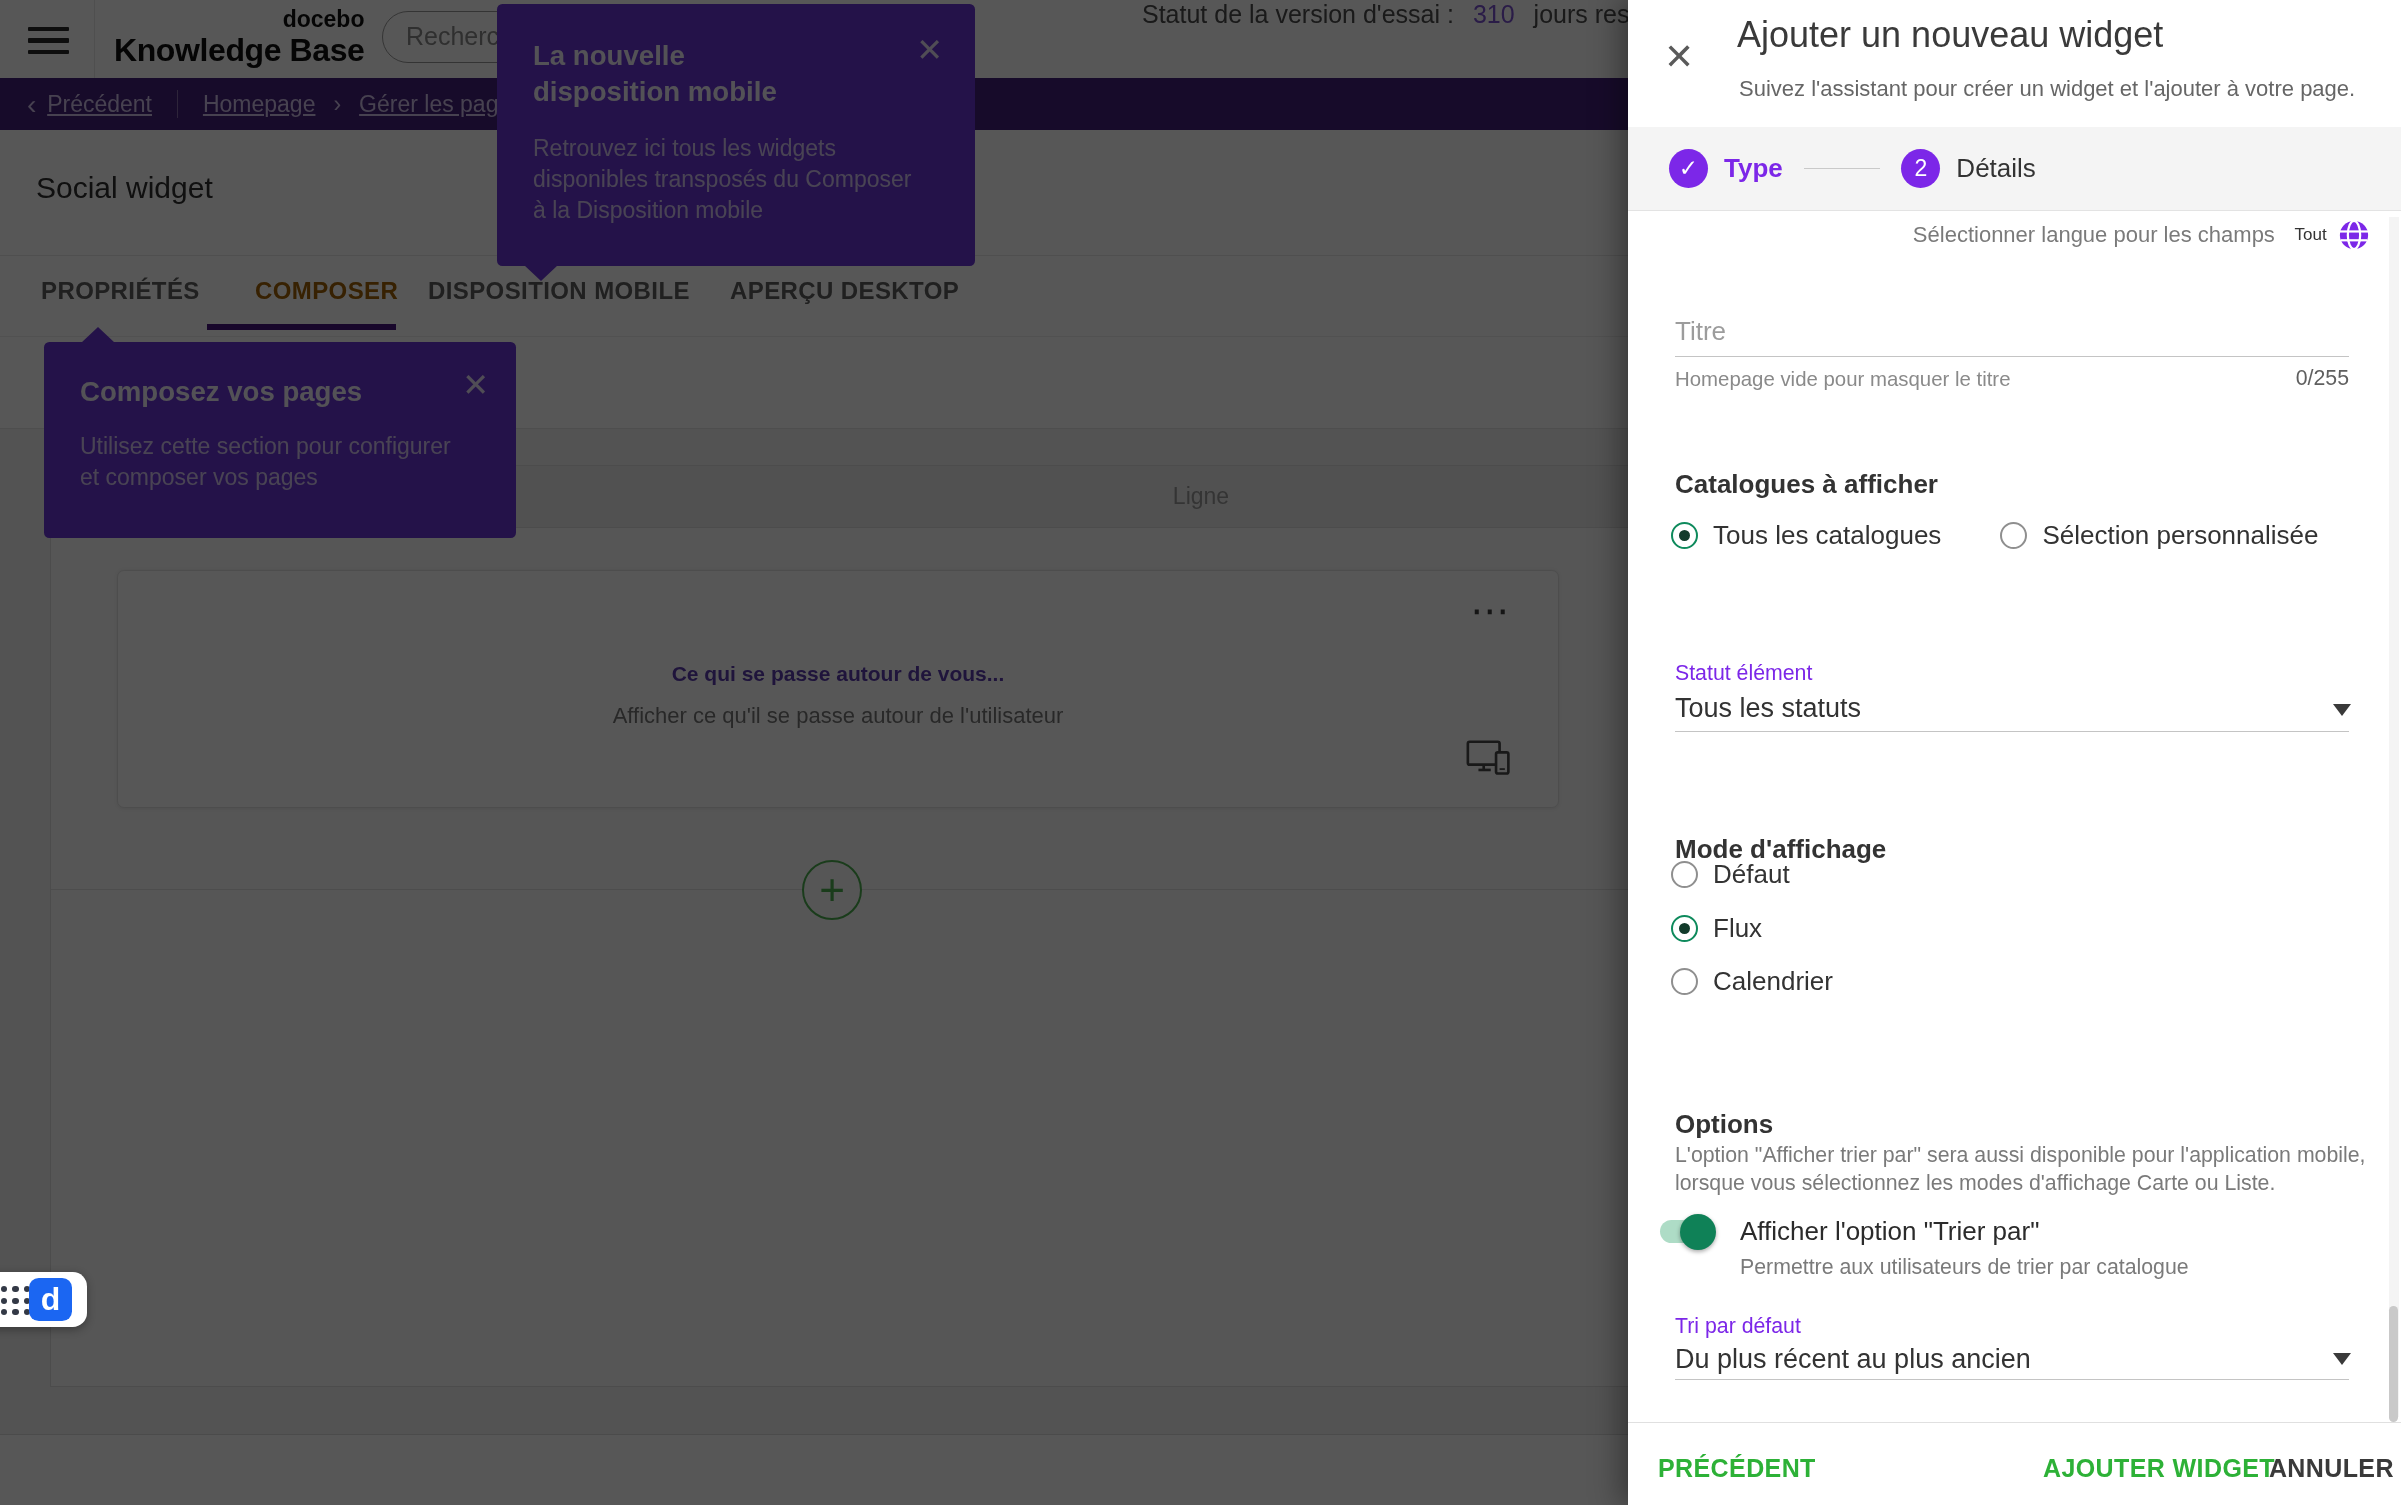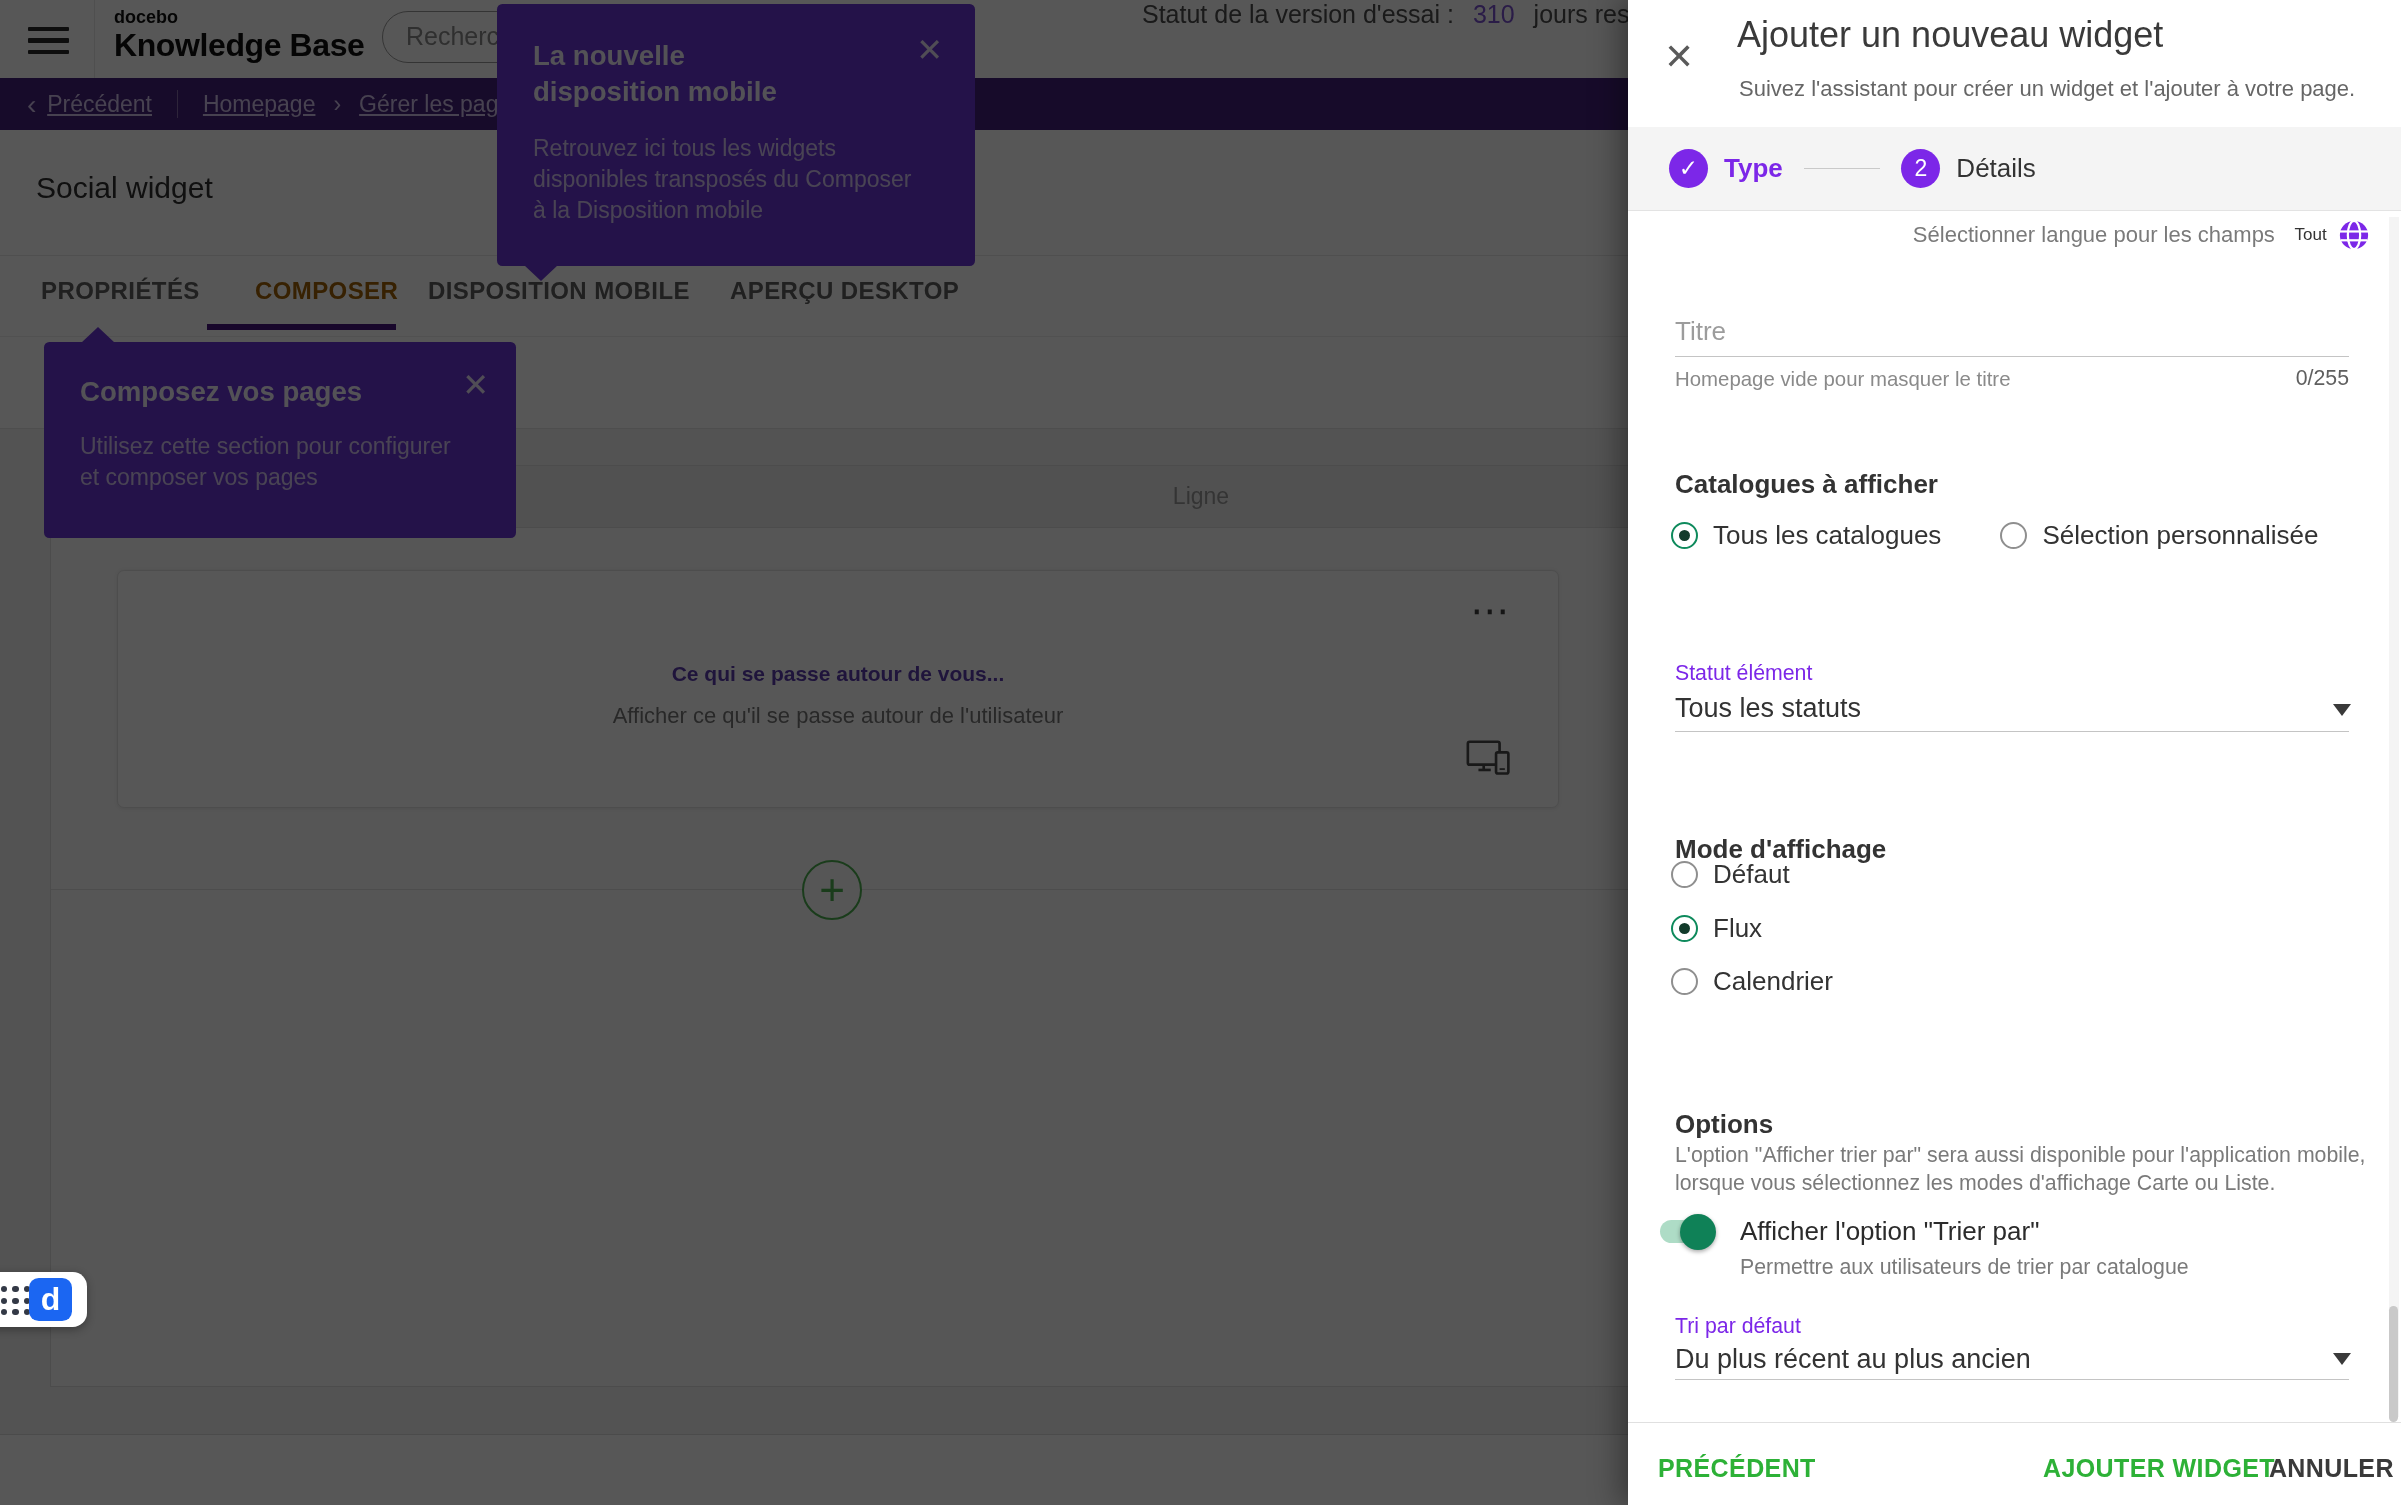--- a/index.html
+++ b/index.html
@@ -7,21 +7,21 @@
           font-family:"Liberation Sans",sans-serif;background:#f4f4f4;}
   .abs{position:absolute;}
 
   
   #top-white{left:0;top:0;width:2401px;height:429px;background:#fff;}
   #topbar{left:0;top:0;width:2401px;height:78px;background:#fff;}
   #hamburger{left:28.4px;top:27px;width:41px;cursor:pointer;}
   #hamburger div{height:4.4px;background:#2b2b2b;margin-bottom:7.1px;border-radius:0.9px;}
   #logo-sep{left:94px;top:0;width:0.9px;height:78px;background:#e8e8e8;}
   #logo{left:114px;top:8px;color:#101010;line-height:1;}
-  #logo .l1{font-size:18px;font-weight:700;}
+  #logo .l1{font-size:23px;font-weight:700;text-align:right;}
   #logo .l2{font-size:32px;font-weight:700;letter-spacing:-0.4px;margin-top:2.7px;}
   #search{left:382px;top:10.7px;width:402px;height:52px;border:1.8px solid #9a9a9a;border-radius:27px;
           background:#fff;box-sizing:border-box;padding:0 23px;font-size:25px;color:#444;
           font-family:"Liberation Sans",sans-serif;outline:none;}
   #search::placeholder{color:#8a8a8a;}
   #trial{left:1142px;top:0;height:78px;display:flex;font-size:25px;color:#4c4c4c;}
   #trial .days{color:#7b52d1;margin:0 19px;}
   #breadbar{left:0;top:78px;width:2401px;height:52px;background:#45207b;display:flex;
             align-items:center;padding-left:27px;box-sizing:border-box;color:#cfc0ea;font-size:23px;}
   #breadbar .chev{font-size:28.4px;margin-right:10.7px;line-height:1;}

